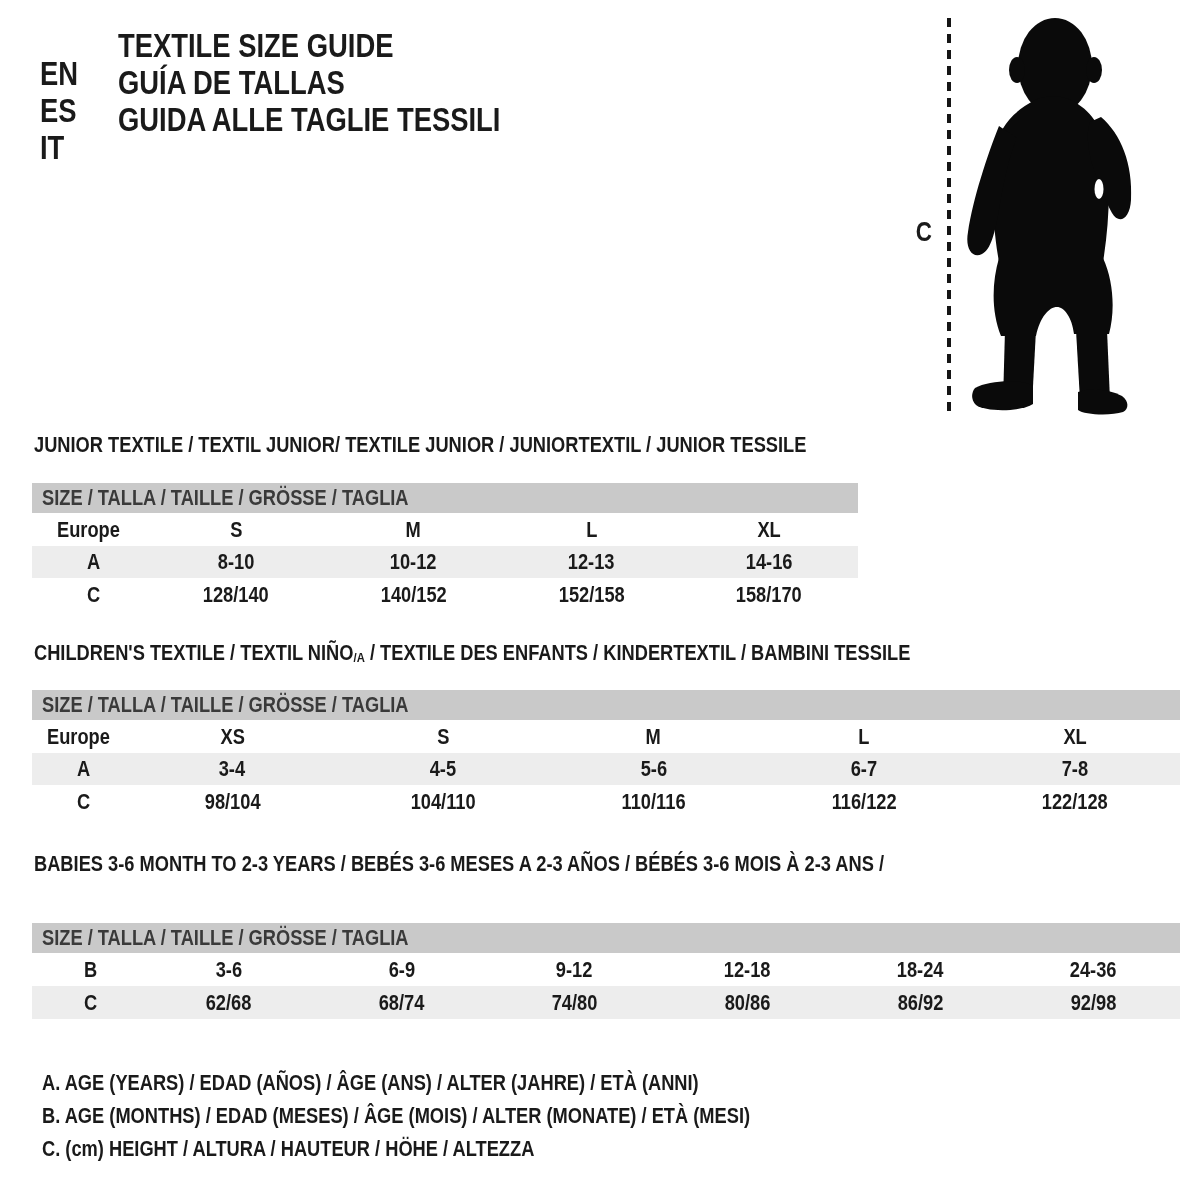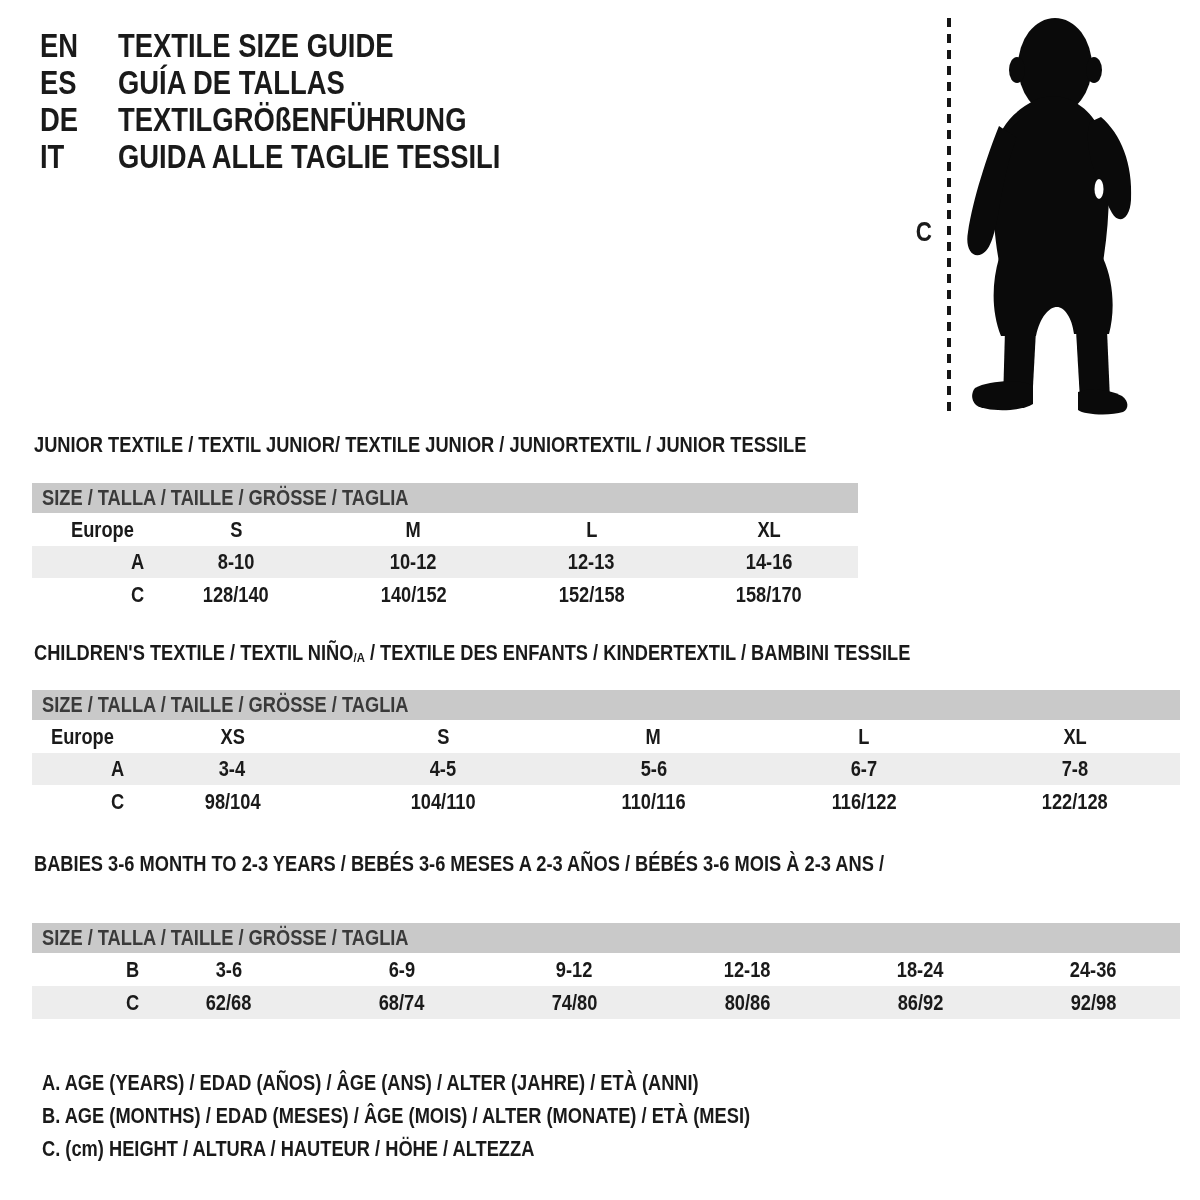--- a/index.html
+++ b/index.html
@@ -8,41 +8,41 @@
     font-family:"Liberation Sans","DejaVu Sans",sans-serif;
     font-weight:bold; color:#1a1a1a; overflow:hidden;
   }
   
   .cx { display:inline-block; transform:scaleX(0.83); transform-origin:0 50%; white-space:nowrap; }
   .cxc { transform-origin:50% 50%; }
 
   
   .lang-list { position:absolute; left:40px; top:27px; }
   .lang-row { height:37px; line-height:37px; font-size:33px; }
-  .lang-code { display:inline-block; width:78px; vertical-align:top; }
+  .lang-code { display:inline-block; width:78px; vertical-align:top;margin-top:28px; }
   .lang-name { display:inline-block; vertical-align:top; }
 
   
   .figure { position:absolute; left:0; top:0; }
   .dash-line {
     position:absolute; left:947px; top:18px; width:4px; height:398px;
     background:repeating-linear-gradient(to bottom,#151515 0 9px,transparent 9px 16px);
   }
   .measure-label { position:absolute; left:908px; top:217px; width:32px; text-align:center; font-size:27px; }
   .silhouette { position:absolute; left:963px; top:14px; }
 
   
   .sec-title { position:absolute; left:34px; font-size:22px; line-height:26px; }
   .t-sub { font-size:0.62em; vertical-align:-0.18em; }
   .two-line div { line-height:29px; }
 
   
   table.size-table { position:absolute; left:32px; border-collapse:collapse; table-layout:fixed; }
   table.size-table td { padding:0; font-size:22px; text-align:center; vertical-align:middle; }
-  table.size-table td.lab { text-align:right; padding-left:10px; }
+  table.size-table td.lab { text-align:center; padding-left:10px; }
   table.size-table tr.hdr td {
     background:#c9c9c9; color:#3a3a3a; text-align:left; padding-left:10px; height:30px;
   }
   #table-junior { top:483px; width:826px; }
   #table-children { top:690px; width:1148px; }
   #table-babies { top:923px; width:1148px; }
   tr.rA { height:33px; }
   tr.rB { height:32px; }
   tr.rC { height:33px; }
   tr.alt td { background:#ededed; }
@@ -57,23 +57,20 @@
 <div class="page">
 
   <div class="lang-list">
     <div class="lang-row">
       <span class="lang-code"><span class="cx">EN</span></span><span class="lang-name"><span class="cx">TEXTILE SIZE GUIDE</span></span>
     </div>
     <div class="lang-row">
       <span class="lang-code"><span class="cx">ES</span></span><span class="lang-name"><span class="cx">GUÍA DE TALLAS</span></span>
     </div>
     <div class="lang-row">
-      <span class="lang-code"><span class="cx">DE</span></span><span class="lang-name"><span class="cx">TEXTILGRÖßENFÜHRUNG</span></span>
-    </div>
-    <div class="lang-row">
       <span class="lang-code"><span class="cx">IT</span></span><span class="lang-name"><span class="cx">GUIDA ALLE TAGLIE TESSILI</span></span>
     </div>
   </div>
 
   <div class="figure">
     <div class="measure-label"><span class="cx cxc">C</span></div>
     <div class="dash-line"></div>
     <svg class="silhouette" width="177" height="402" viewBox="0 0 177 402" xmlns="http://www.w3.org/2000/svg">
       <g fill="#0a0a0a">
 

